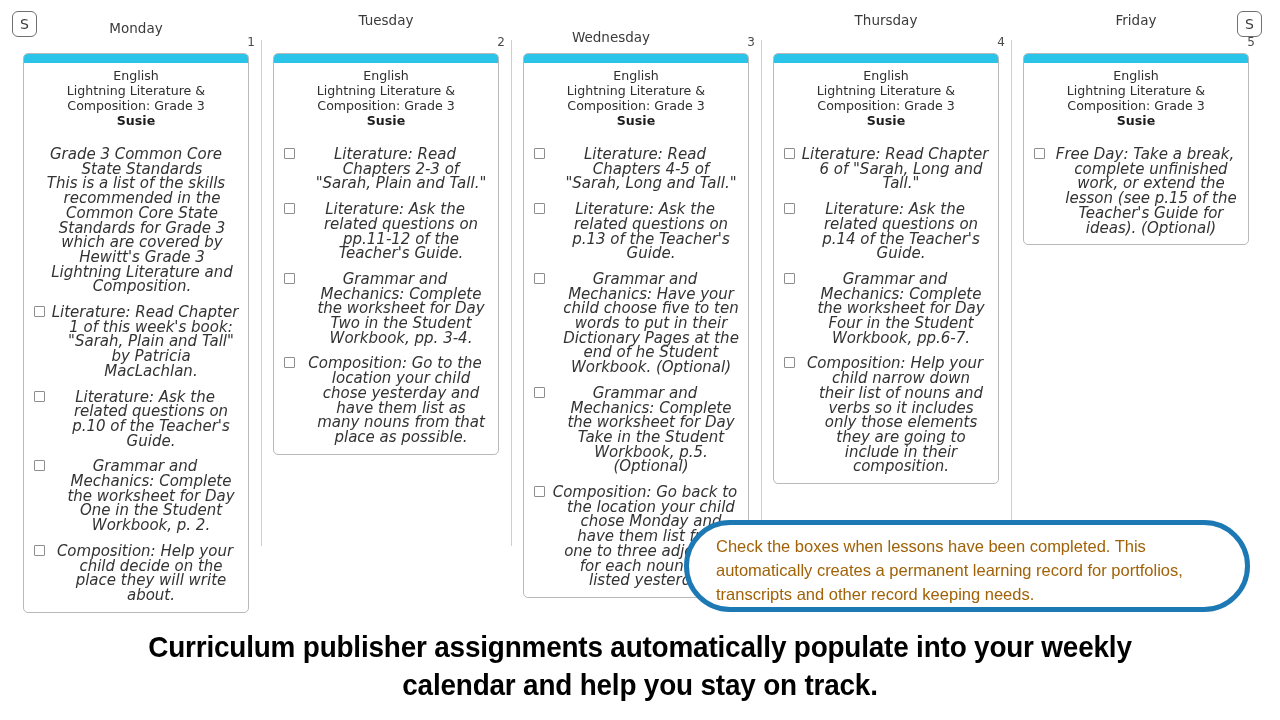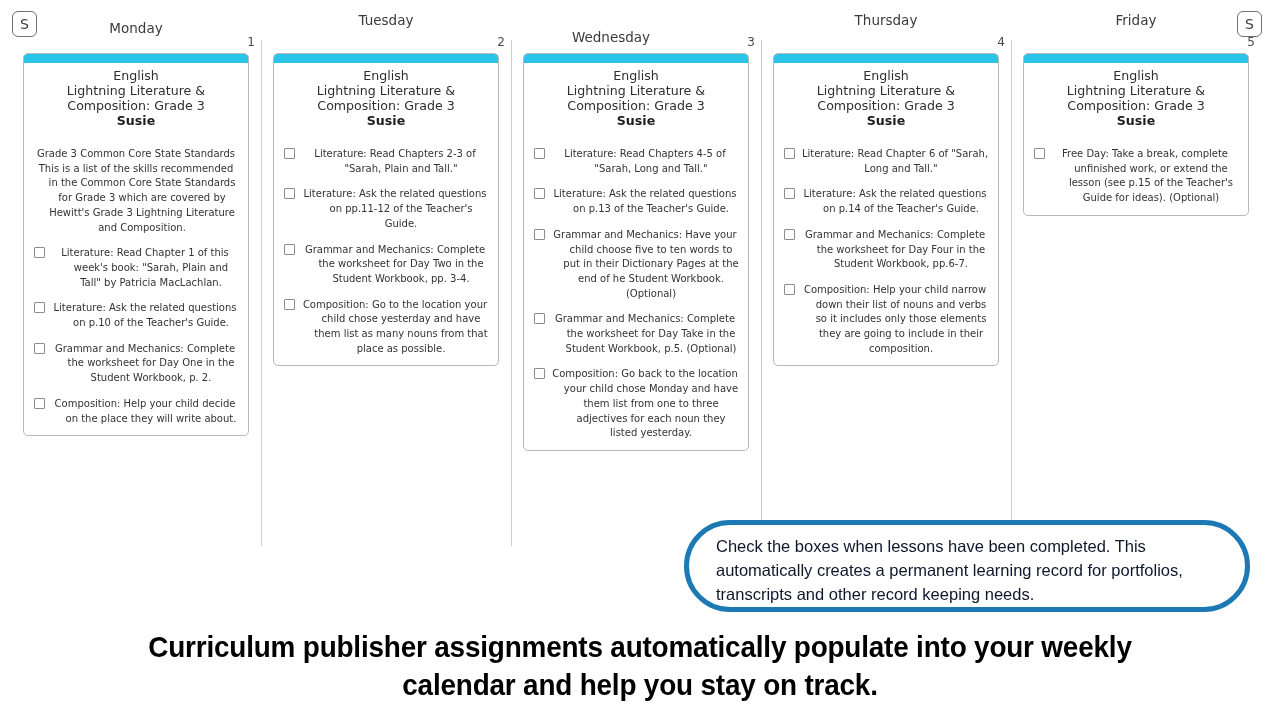--- a/index.html
+++ b/index.html
@@ -118,23 +118,24 @@
   }
 
   .task-list {
     margin: 0;
     padding: 0;
   }
   .task {
     position: relative;
     padding-left: 18px;
     margin-top: 11px;
-    font-size: 10px;
+    font-size: 15px;
     line-height: 14.7px;
     color: #333333;
+    font-style: italic;
   }
   .task.note {
     padding-left: 0;
     text-indent: 0;
   }
   .task .chk {
     position: absolute;
     left: 1px;
     top: 1px;
     width: 11px;
@@ -172,21 +173,21 @@
     box-sizing: border-box;
   }
   #callout-text {
     position: absolute;
     left: 27px;
     top: 9px;
     width: 516px;
     font-family: "Liberation Sans", sans-serif;
     font-size: 16.5px;
     line-height: 24px;
-    color: #0f172a;
+    color: #a16207;
   }
 
   
   #caption {
     position: absolute;
     left: 64px;
     top: 628px;
     width: 1152px;
     text-align: center;
     font-family: "Liberation Sans Narrow", "Liberation Sans", sans-serif;

